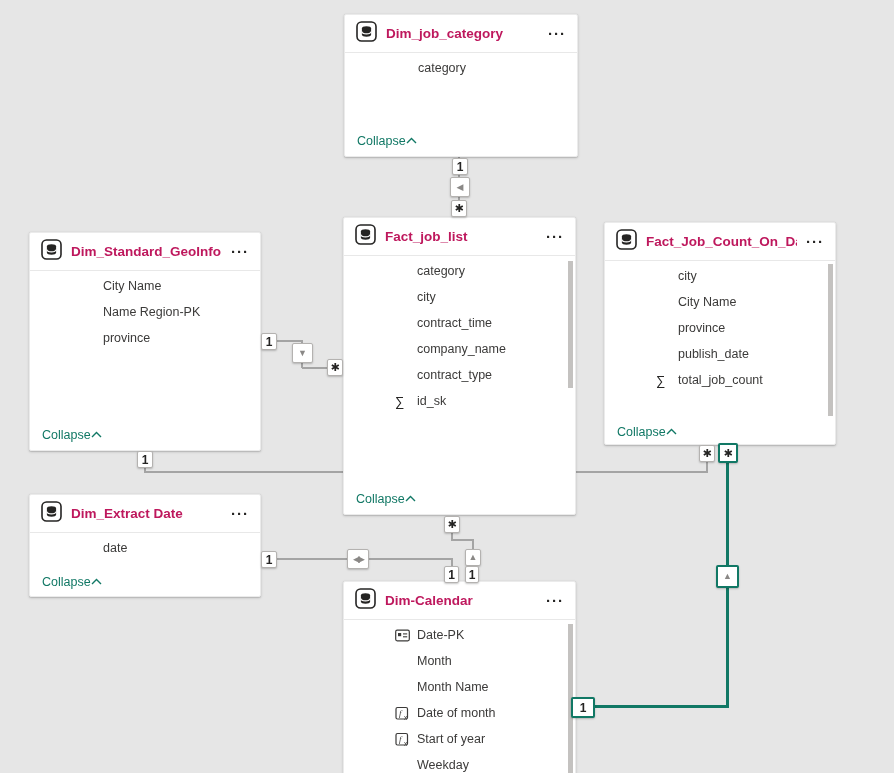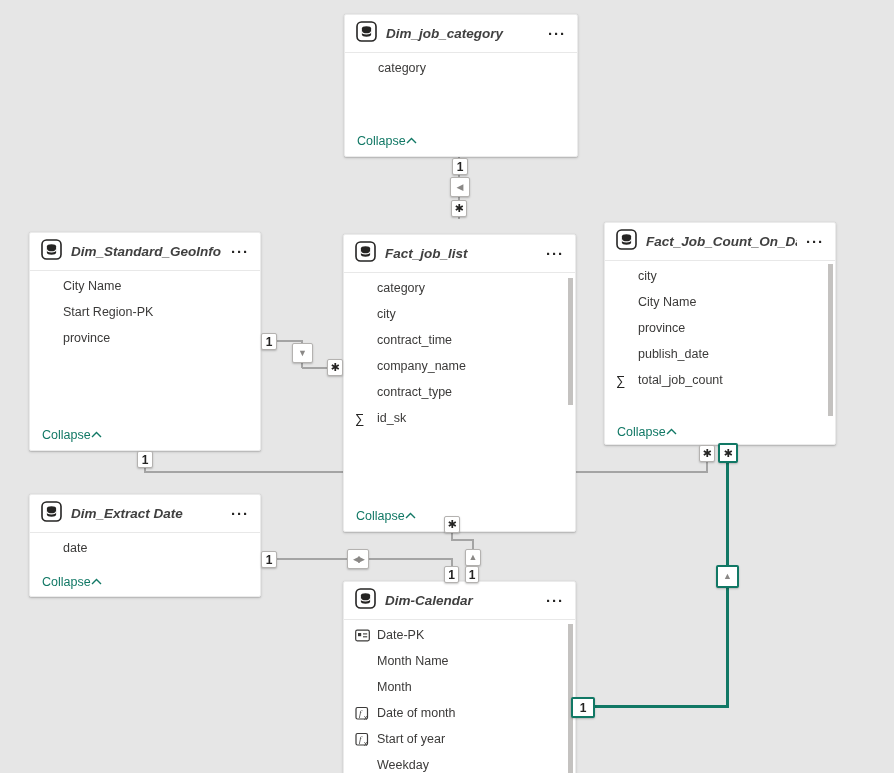--- a/index.html
+++ b/index.html
@@ -17,29 +17,29 @@
     border:1px solid #ebebeb; border-radius:2px;
     box-shadow:0 1px 3px rgba(0,0,0,0.16), 0 0.5px 1px rgba(0,0,0,0.10);
     z-index:2;
   }
   .card-header {
     display:flex; align-items:center; gap:9px;
     height:38px; padding:0 11px;
     border-bottom:1px solid #e8e8e8;
   }
   .card-title {
-    flex:1; font-size:13.5px; font-weight:700; color:#404040;
-    white-space:nowrap; overflow:hidden;font-style:italic;
+    flex:1; font-size:13.5px; font-weight:700; color:#be185d;
+    white-space:nowrap; overflow:hidden;
   }
   .card-menu {
     font-size:15px; font-weight:700; color:#252423;
     letter-spacing:1px; cursor:pointer; line-height:38px;
   }
   .fields { padding-top:2px; }
-  .frow { height:26px; display:flex; align-items:center; }
+  .frow { height:26px; display:flex; align-items:center;padding-left:40px; }
   .ficon {
     width:22px; margin-left:11px; text-align:left;
     font-size:13px; color:#252423; display:flex; align-items:center;
   }
   .fname { font-size:12.5px; color:#3b3a39; white-space:nowrap; }
   .collapse {
     position:absolute; left:12px; display:flex; align-items:center; 
     font-size:12.5px; color:#117865; cursor:pointer;
   }
   .vscroll { position:absolute; width:5px; right:2px; background:#c4c2c0; z-index:3; }
@@ -102,21 +102,21 @@
         </div>
     </div>
     <div class="collapse" style="bottom:8px;">
       <span>Collapse</span>
       <svg width="11" height="8" viewBox="0 0 11 8">
           <polyline points="1,6 5.5,1.5 10,6" fill="none" stroke="#117865" stroke-width="1.4"></polyline>
         </svg>
     </div>
   </div>
 
-  <div class="card" style="left:343px;top:234px;width:233px;height:298px;">
+  <div class="card" style="left:343px;top:217px;width:233px;height:298px;">
     <div class="card-header">
       <span>
         <svg width="21" height="21" viewBox="0 0 21 21">
             <rect x="1" y="1" width="19" height="19" rx="4.5" fill="none" stroke="#252423" stroke-width="1.6"></rect>
             <ellipse cx="10.5" cy="7.6" rx="4.6" ry="2.3" fill="#252423"></ellipse>
             <path d="M5.9 7.6 v5.8 c0 1.3 2 2.3 4.6 2.3 s4.6-1 4.6-2.3 v-5.8 z" fill="#252423"></path>
             <path d="M5.9 10.6 c0 1.3 2 2.3 4.6 2.3 s4.6-1 4.6-2.3" stroke="#fff" stroke-width="1.1" fill="none"></path>
           </svg>
       </span>
       <span class="card-title">Fact_job_list</span>
@@ -170,21 +170,21 @@
       <span class="card-title">Dim_Standard_GeoInfo</span>
       <span class="card-menu">···</span>
     </div>
     <div class="fields">
       <div class="frow">
           <span class="ficon"></span>
           <span class="fname">City Name</span>
         </div>
       <div class="frow">
           <span class="ficon"></span>
-          <span class="fname">Start Region-PK</span>
+          <span class="fname">Name Region-PK</span>
         </div>
       <div class="frow">
           <span class="ficon"></span>
           <span class="fname">province</span>
         </div>
     </div>
     <div class="collapse" style="bottom:8px;">
       <span>Collapse</span>
       <svg width="11" height="8" viewBox="0 0 11 8">
           <polyline points="1,6 5.5,1.5 10,6" fill="none" stroke="#117865" stroke-width="1.4"></polyline>
@@ -283,25 +283,25 @@
               <rect x="0.7" y="1.2" width="13.6" height="10.6" rx="1.5" fill="none" stroke="#3b3a39" stroke-width="1.2"></rect>
               <rect x="3" y="4" width="3.2" height="3.2" fill="#3b3a39"></rect>
               <line x1="8" y1="4.9" x2="12.2" y2="4.9" stroke="#3b3a39" stroke-width="1.1"></line>
               <line x1="8" y1="7.8" x2="12.2" y2="7.8" stroke="#3b3a39" stroke-width="1.1"></line>
             </svg>
         </span>
         <span class="fname">Date-PK</span>
       </div>
       <div class="frow">
           <span class="ficon"></span>
+          <span class="fname">Month</span>
+        </div>
+      <div class="frow">
+          <span class="ficon"></span>
           <span class="fname">Month Name</span>
-        </div>
-      <div class="frow">
-          <span class="ficon"></span>
-          <span class="fname">Month</span>
         </div>
       <div class="frow">
         <span class="ficon">
           <svg width="16" height="15" viewBox="0 0 16 15">
               <rect x="1" y="1.5" width="11.5" height="11.5" rx="1.5" fill="none" stroke="#3b3a39" stroke-width="1.2"></rect>
               <text x="4" y="10" font-size="9" font-style="italic" fill="#3b3a39" font-family="Liberation Serif,serif">f</text>
               <text x="9" y="14" font-size="6.5" fill="#3b3a39" font-family="Liberation Sans,sans-serif">x</text>
             </svg>
         </span>
         <span class="fname">Date of month</span>

